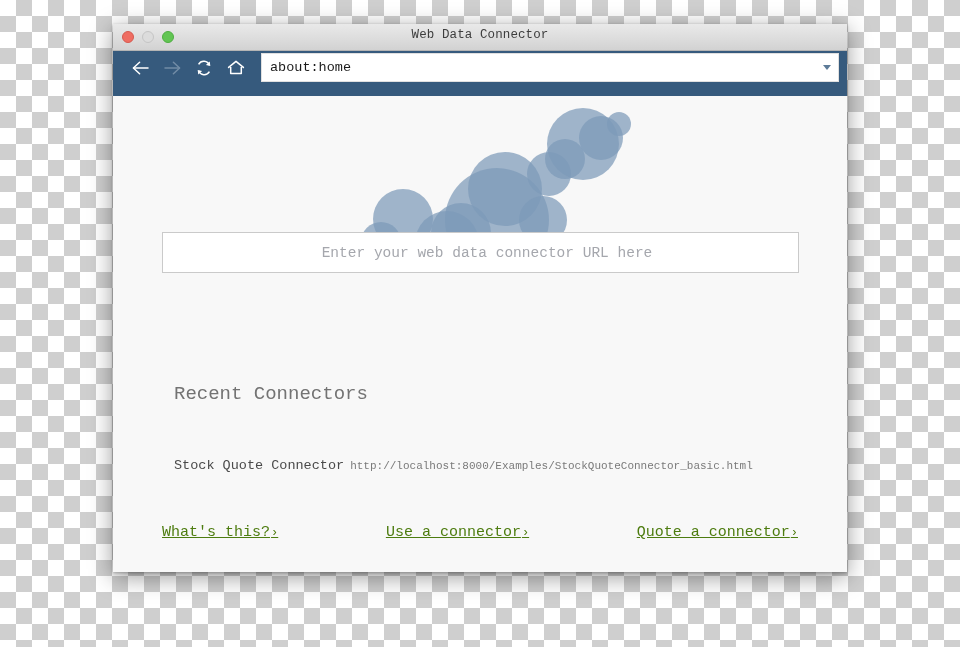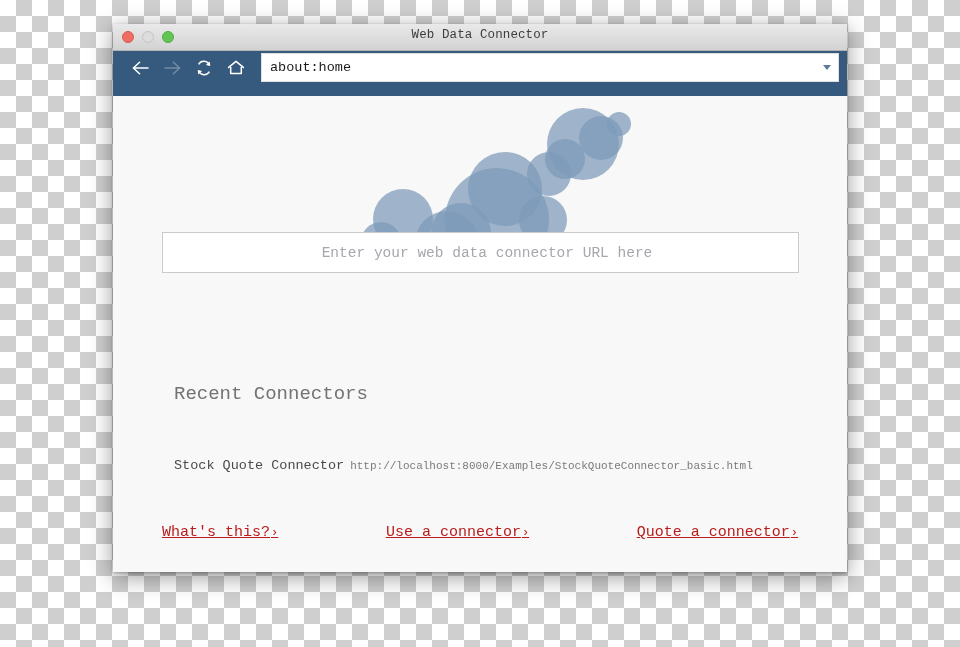--- a/index.html
+++ b/index.html
@@ -196,21 +196,21 @@
     position: absolute;
     left: 49px;
     right: 49px;
     bottom: 31px;
     display: flex;
     justify-content: space-between;
     align-items: baseline;
   }
   .flink {
     font-size: 15px;
-    color: #b91c1c;
+    color: #4d7c0f;
     white-space: nowrap;
   }
   .flink .chev {
     font-size: 12px;
     margin-left: 1px;
   }
   .flink.center { }
 </style>
 </head>
 <body>

